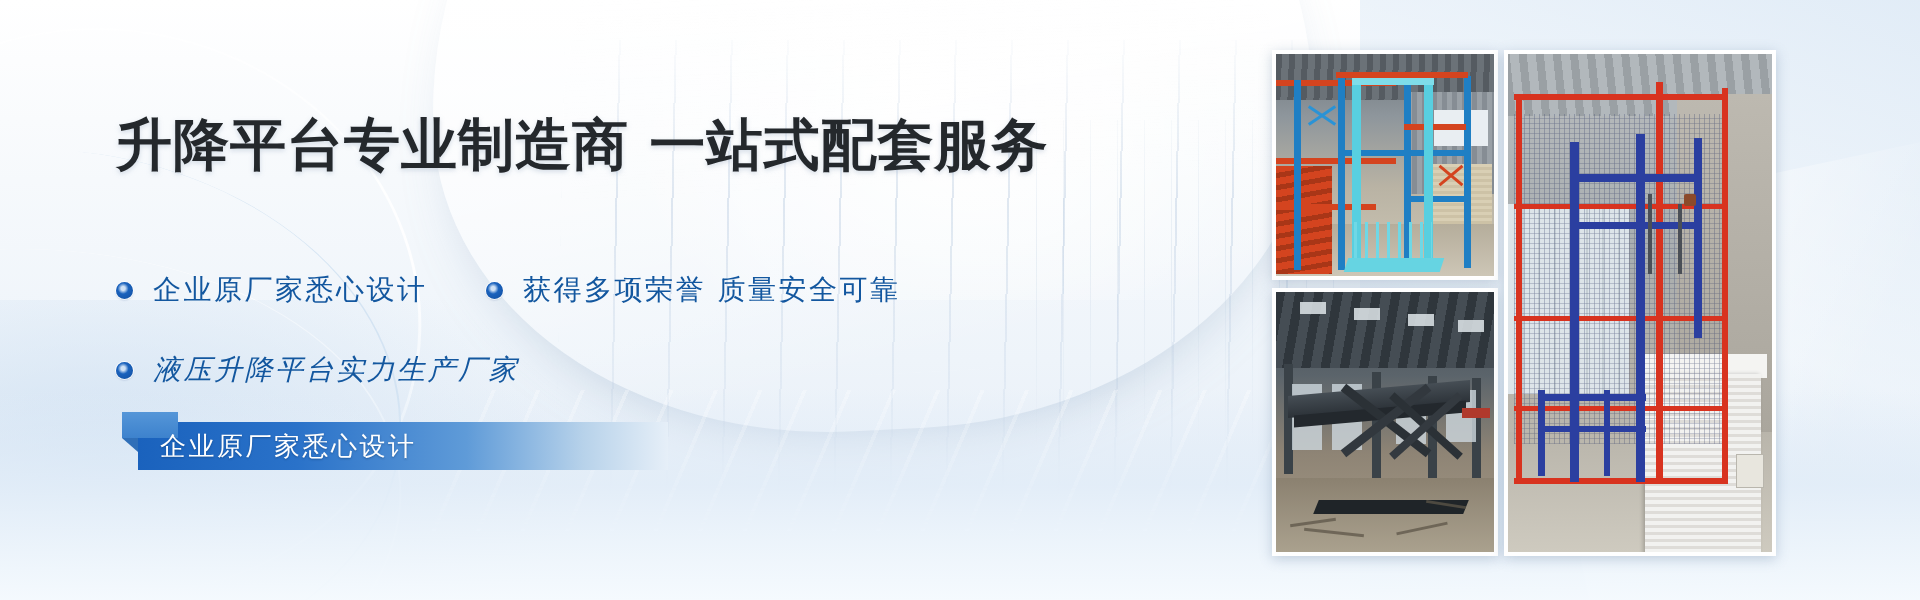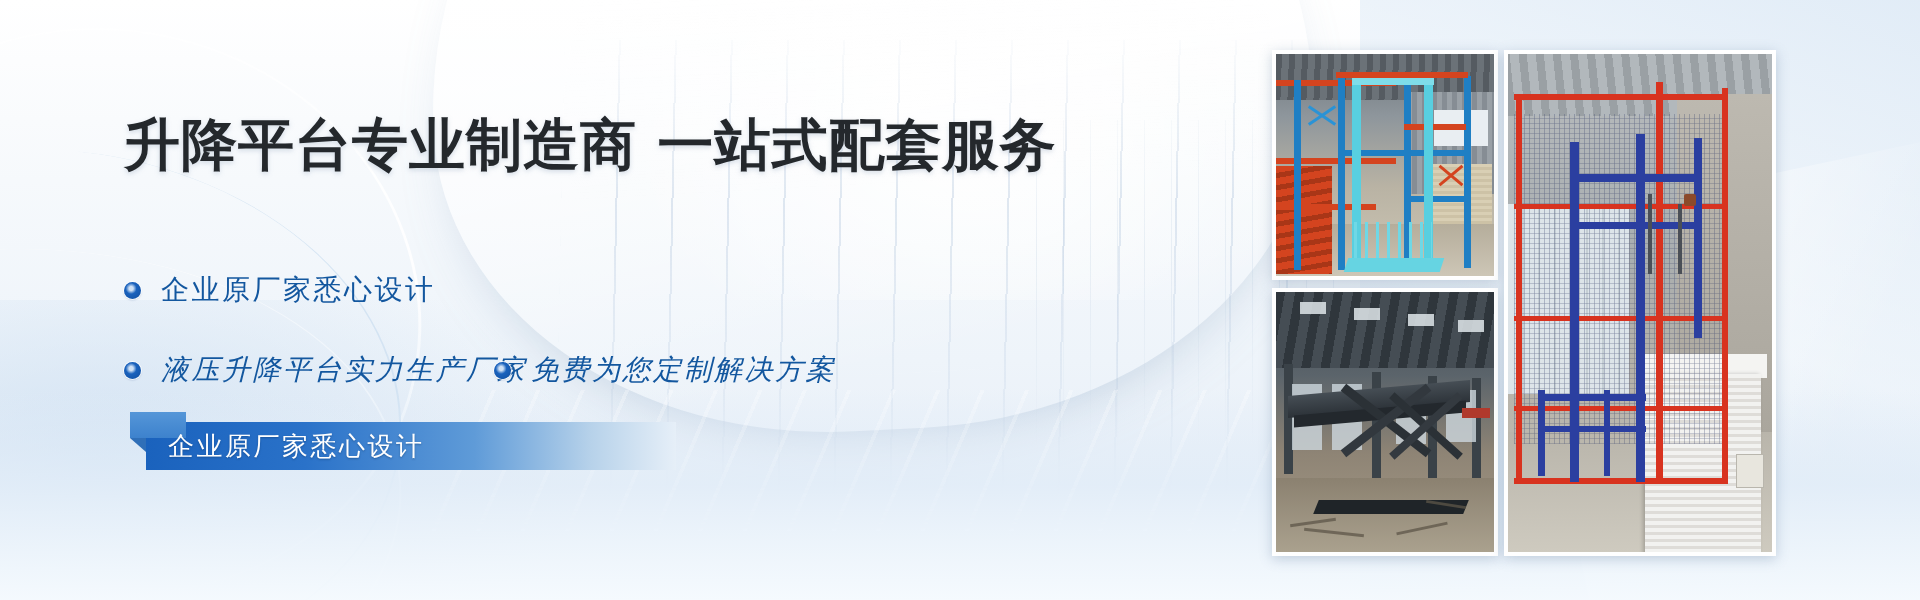--- a/index.html
+++ b/index.html
@@ -107,21 +107,21 @@
     position:absolute;right:0;top:0;width:560px;height:600px;
     background:linear-gradient(200deg,rgba(222,234,246,.9),rgba(238,245,251,.5) 50%,rgba(210,226,242,.8));
   }
   .right-diag{
     position:absolute;right:-60px;top:180px;width:420px;height:520px;
     background:linear-gradient(125deg,rgba(255,255,255,.9),rgba(255,255,255,0) 60%);
     transform:rotate(-12deg);
   }
 
   
-  .content{position:absolute;left:12px;top:0;width:1250px;height:504px;text-align:center;}
+  .content{position:absolute;left:4px;top:0;width:1250px;height:504px;text-align:center;}
 
   .headline{
     position:absolute;left:112px;top:108px;
     font-size:56px;font-weight:bold;color:#24282c;
     letter-spacing:1px;white-space:nowrap;
     font-family:"DejaVu Sans","Liberation Sans",sans-serif;
     text-shadow:0 2px 5px rgba(140,160,185,.35);
   }
 
   .bullets{position:absolute;left:112px;top:258px;width:950px;}
@@ -252,29 +252,29 @@
   <div class="content">
 
     <div class="headline">升降平台专业制造商 一站式配套服务</div>
 
     <div class="bullets">
       <div class="brow">
         <div class="bitem col1">
           <span class="dot"></span>
           <span class="btext">企业原厂家悉心设计</span>
         </div>
+        <div class="bitem">
+          <span class="dot"></span>
+          <span class="btext">获得多项荣誉 质量安全可靠</span>
+        </div>
       </div>
       <div class="brow" style="margin-top:16px;font-style:italic;">
         <div class="bitem col1">
           <span class="dot"></span>
           <span class="btext">液压升降平台实力生产厂家</span>
-        </div>
-        <div class="bitem">
-          <span class="dot"></span>
-          <span class="btext">免费为您定制解决方案</span>
         </div>
       </div>
     </div>
 
     <div class="ribbon-wrap">
       <div class="ribbon"></div>
       <div class="ribbon-tab"></div>
       <div class="ribbon-fold"></div>
       <div class="ribbon-text">企业原厂家悉心设计</div>
     </div>

